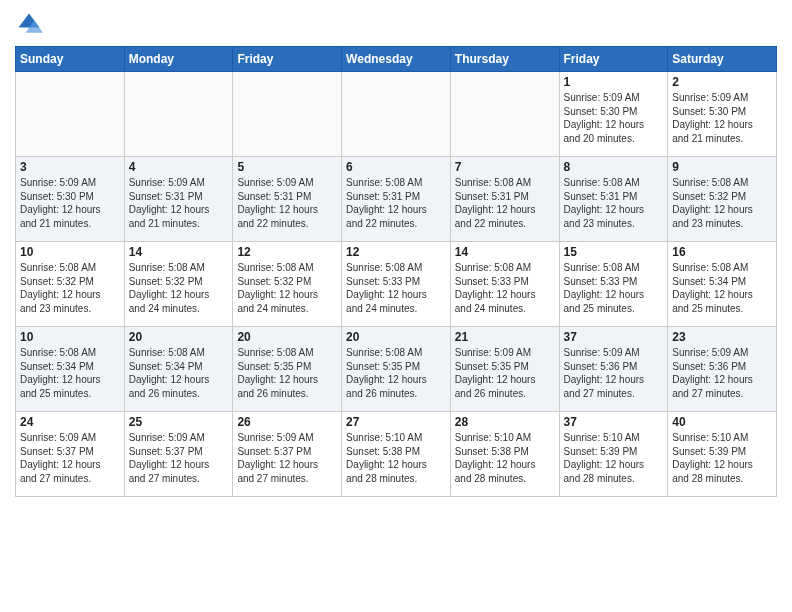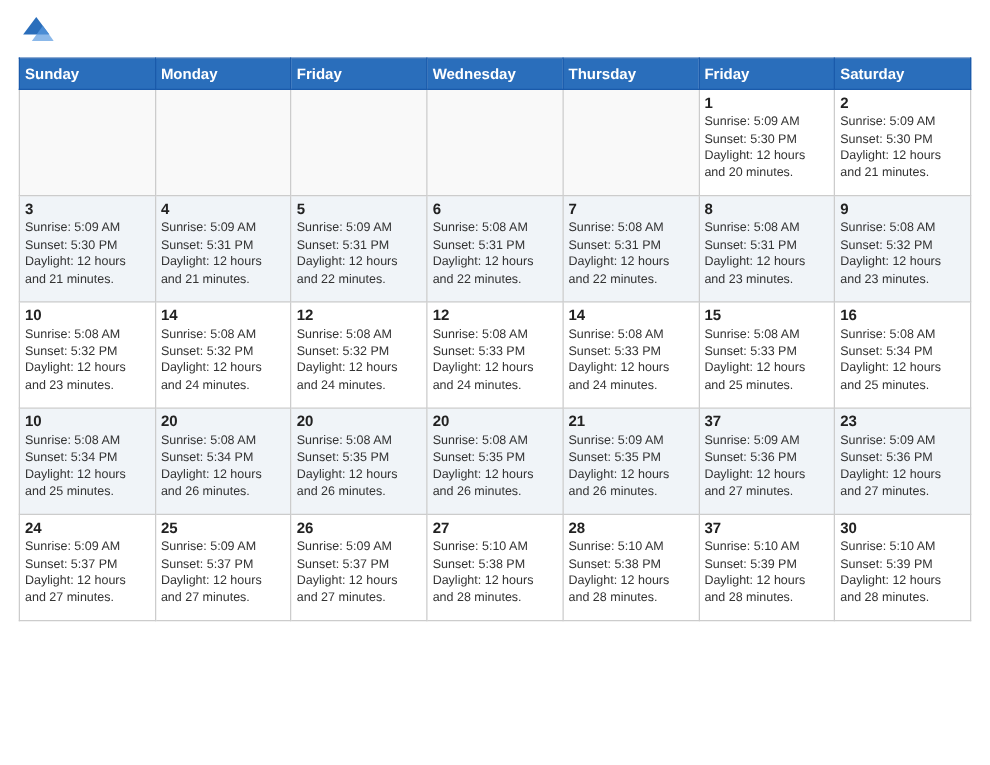--- a/index.html
+++ b/index.html
@@ -349,21 +349,21 @@
 and 28 minutes.</div>
           </td>
           <td class="odd-week">
             <span class="day-num">37</span>
             <div class="day-info" style="white-space: pre-line;">Sunrise: 5:10 AM
 Sunset: 5:39 PM
 Daylight: 12 hours
 and 28 minutes.</div>
           </td>
           <td class="odd-week">
-            <span class="day-num">30</span>
+            <span class="day-num">40</span>
             <div class="day-info" style="white-space: pre-line;">Sunrise: 5:10 AM
 Sunset: 5:39 PM
 Daylight: 12 hours
 and 28 minutes.</div>
           </td>
         </tr>
       </tbody>
   </table>
 </div>
 

